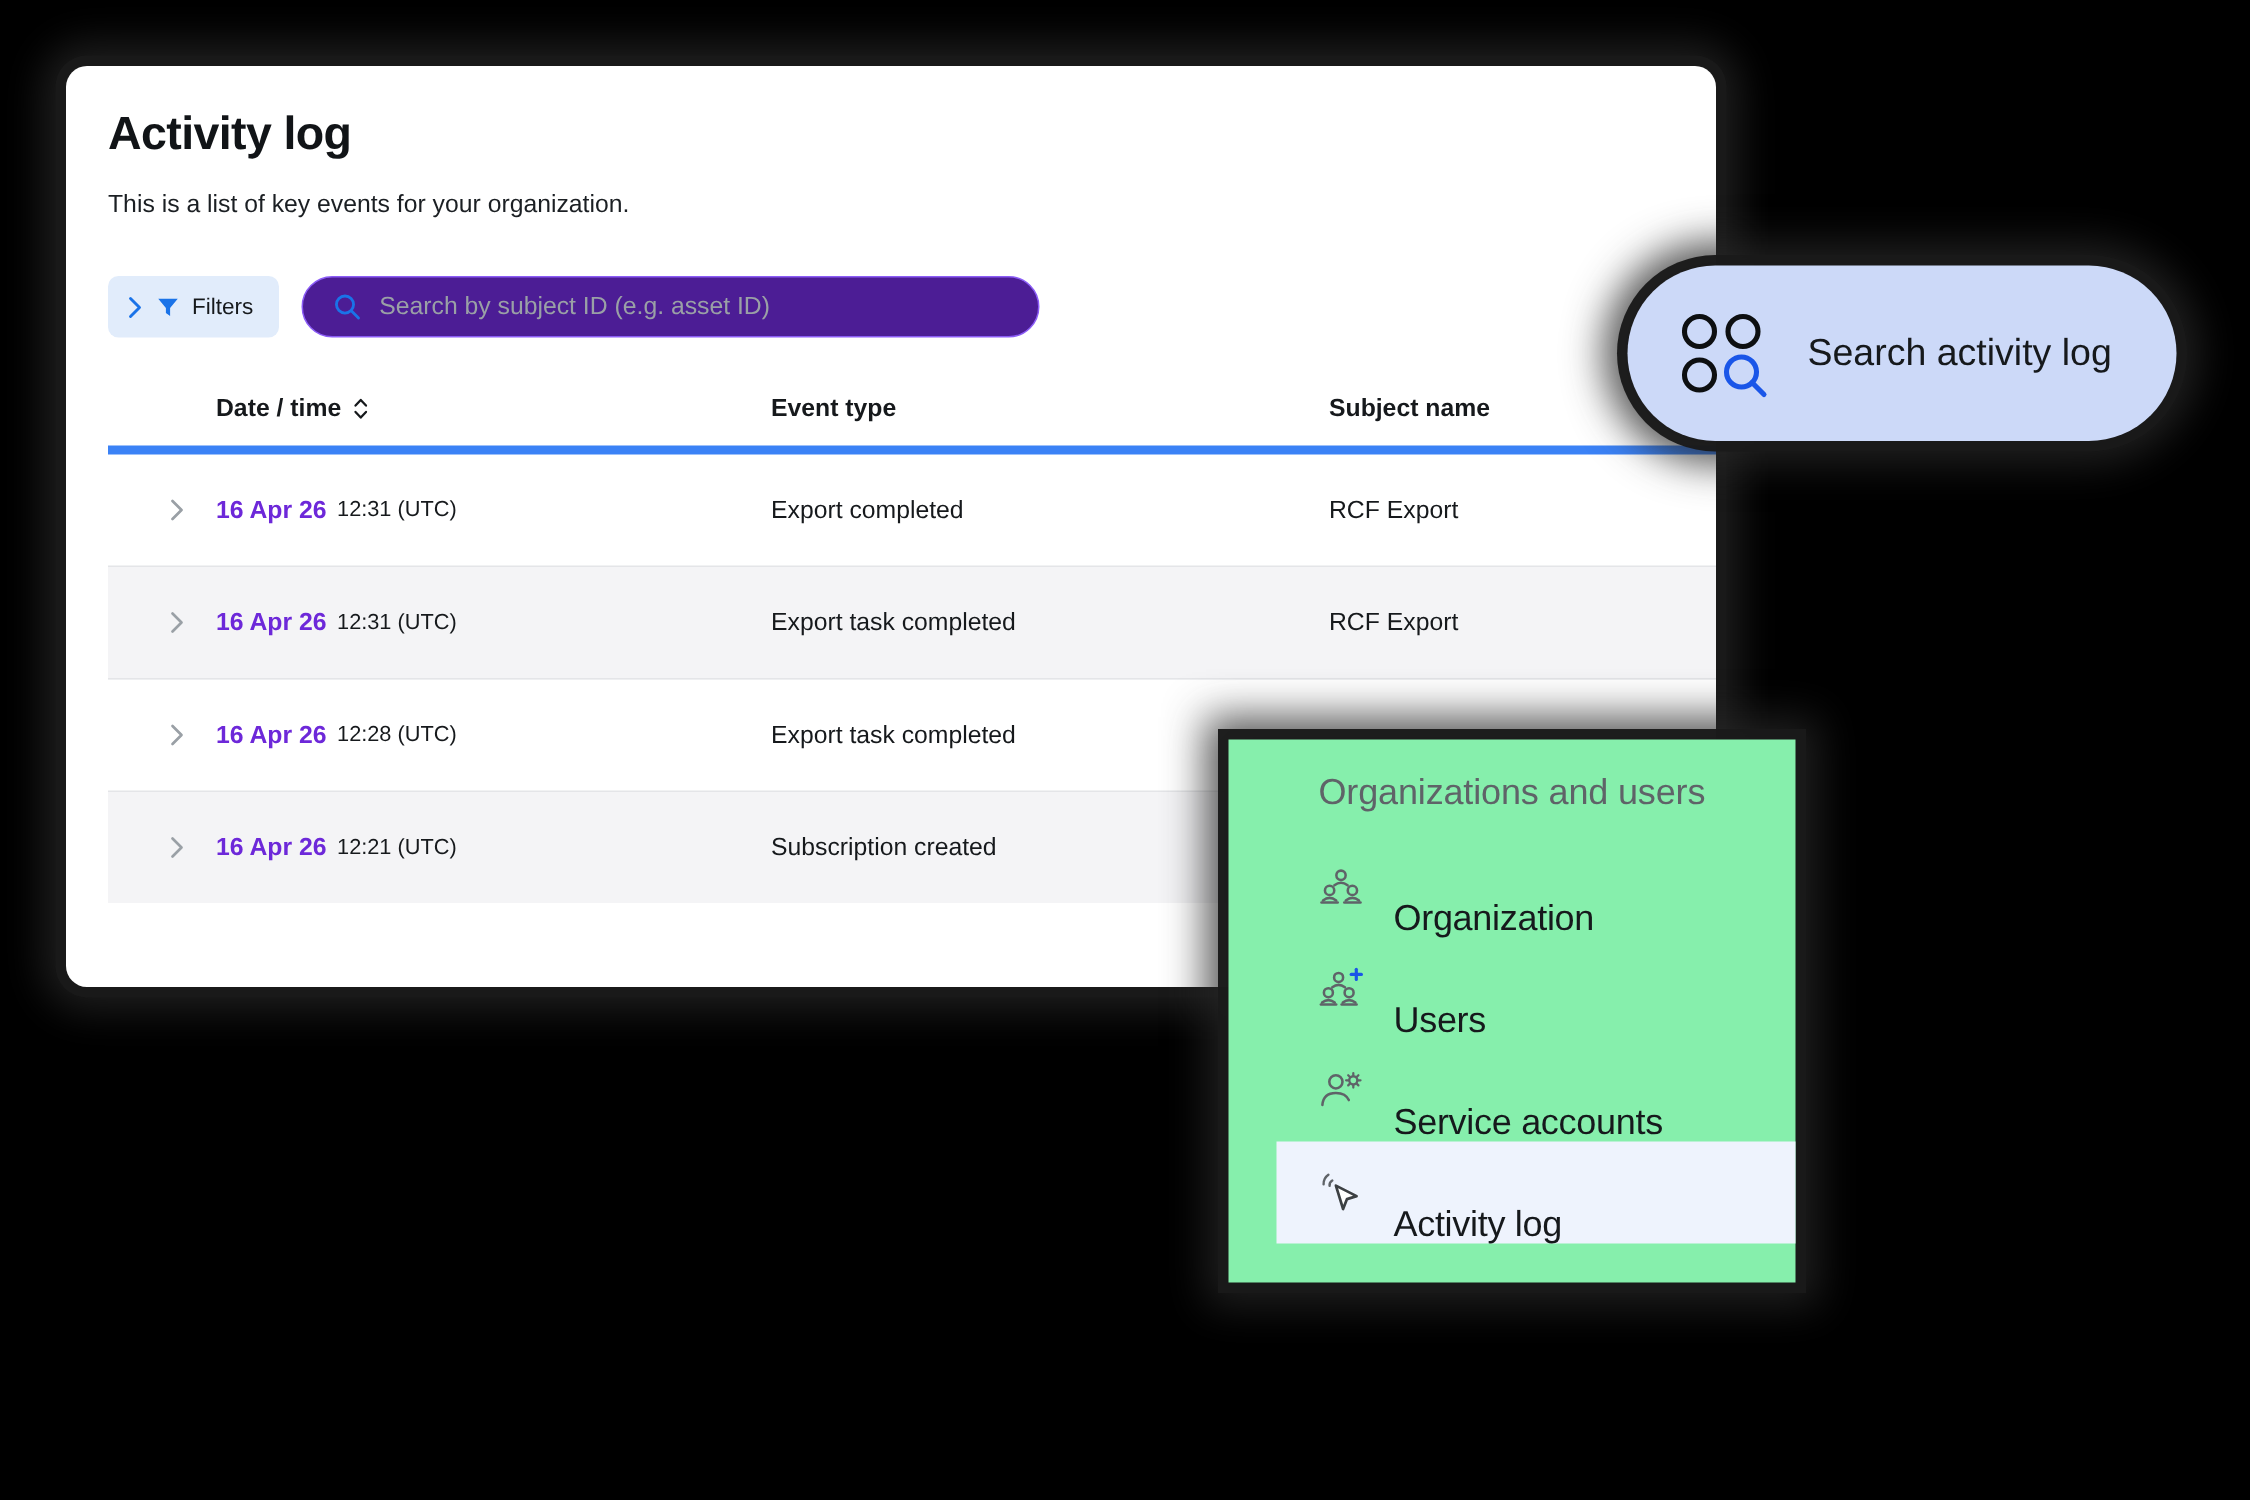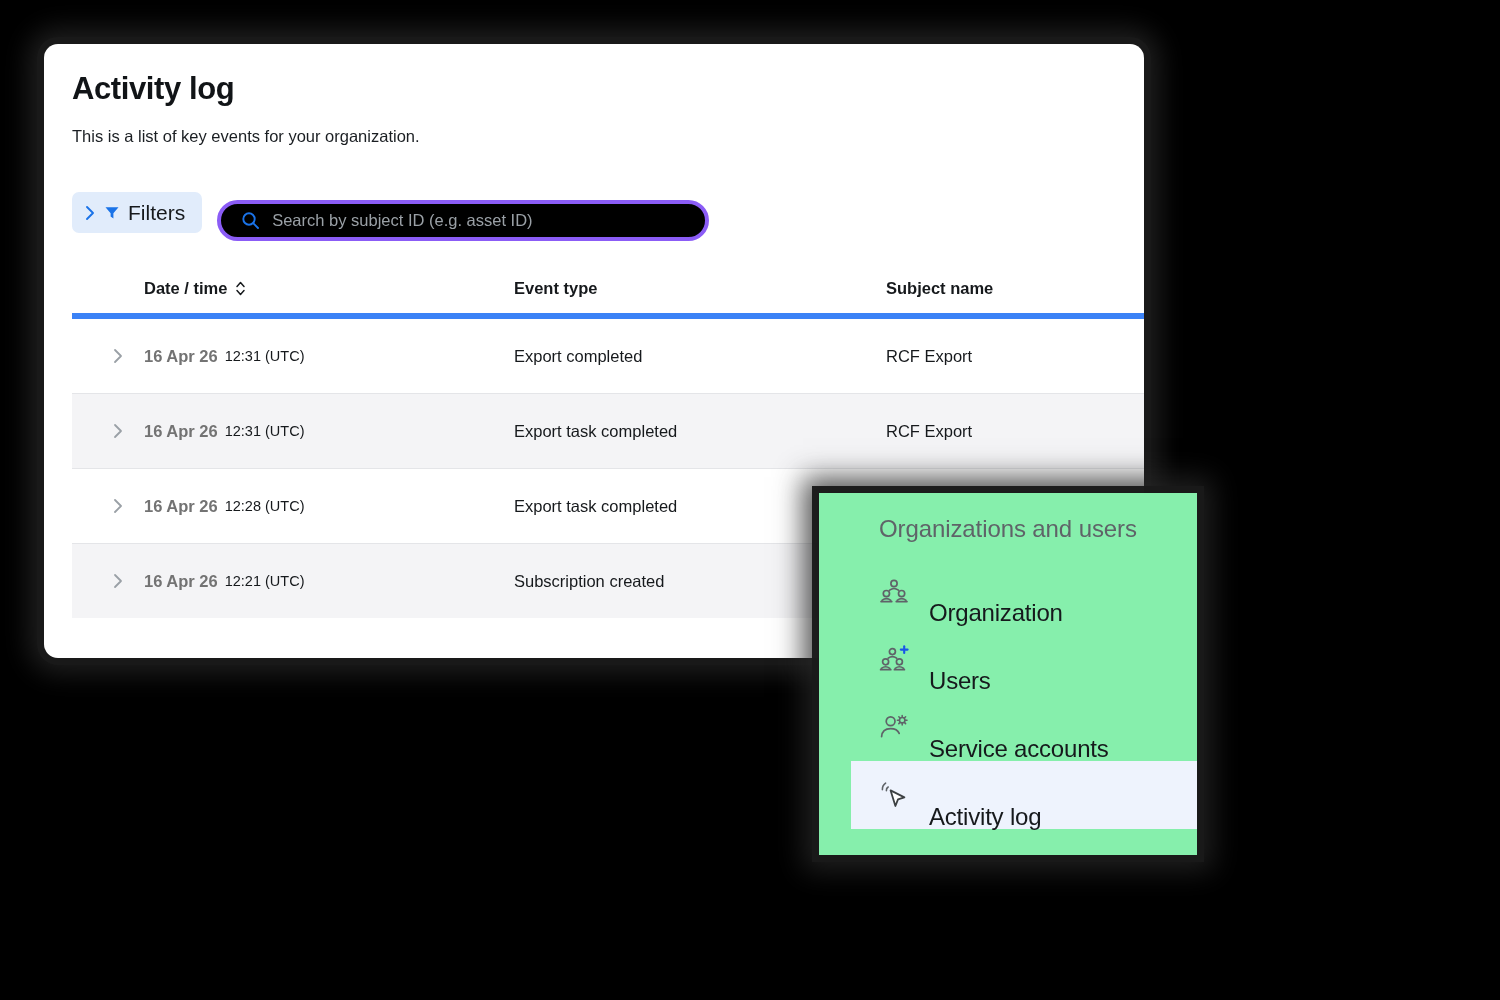--- a/index.html
+++ b/index.html
@@ -67,37 +67,36 @@
     align-items: center;
     gap: 8px;
     background: #e1ecfb;
     border: none;
     border-radius: 7px;
     height: 41px;
     padding: 0 17px 0 13px;
     cursor: pointer;
   }
   .filters-btn .lbl {
-    font-size: 21px;
+    font-size: 15px;
     color: #16191c;
     font-family: "Liberation Sans", sans-serif;
   }
 
   .search-box {
     position: relative;
     width: 492px;
     height: 41px;
-    border: 4px solid #8b5cf6;
+    border: 1px solid #8b5cf6;
     border-radius: 21px;
-    background: #000000;
+    background: #4c1d95;
     display: flex;
     align-items: center;
     padding-left: 20px;
     cursor: text;
-    margin-top: 16px;
   }
   .search-box .ph {
     margin-left: 12px;
     font-size: 16.5px;
     color: #9aa0a6;
     user-select: none;
   }
 
   
   .tbl {
@@ -140,21 +139,21 @@
   }
 
   .cell {
     display: flex;
     align-items: center;
     height: 74px;
     font-size: 16.5px;
     color: #16191c;
   }
   .cell.chev { justify-content: flex-end; padding-right: 20px; }
-  .date-main { font-weight: bold; color: #737373; }
+  .date-main { font-weight: bold; color: #6d28d9; }
   .date-time { margin-left: 7px; font-size: 14.5px; color: #16191c; }
 
   
   .search-pill {
     position: absolute;
     left: 1085px;
     top: 177px;
     width: 366px;
     height: 117px;
     background: #ccd9f8;
@@ -393,20 +392,32 @@
                   <span></span>
                 </div>
               </td>
             </tr>
           </tbody>
       </table>
 
     </div>
   </div>
 
+  <div class="search-pill">
+    <span>
+      <svg width="62" height="62" viewBox="0 0 62 62">
+        <circle cx="16" cy="16" r="10" fill="none" stroke="#0d0f11" stroke-width="3.4"></circle>
+        <circle cx="45" cy="16" r="10" fill="none" stroke="#0d0f11" stroke-width="3.4"></circle>
+        <circle cx="16" cy="45" r="10" fill="none" stroke="#0d0f11" stroke-width="3.4"></circle>
+        <circle cx="44" cy="43" r="10" fill="none" stroke="#1a56e8" stroke-width="3.4"></circle>
+        <line x1="51" y1="50" x2="59" y2="58" stroke="#1a56e8" stroke-width="3.4" stroke-linecap="round"></line>
+      </svg>
+    </span>
+    <span class="pill-label">Search activity log</span>
+  </div>
 
   <div class="menu">
     <div class="menu-title">Organizations and users</div>
     <div class="menu-list" id="menu-list">
         <div class="menu-item">
           <span class="menu-icon">
             <svg width="30" height="30" viewBox="0 0 30 30">
               <circle cx="15" cy="7.5" r="3.1" fill="none" stroke="#5f6368" stroke-width="1.7"></circle>
               <path d="M10.6 14.2 Q15 10.8 19.4 14.2" fill="none" stroke="#5f6368" stroke-width="1.7" stroke-linecap="round"></path>
               <circle cx="7.4" cy="17.6" r="3.1" fill="none" stroke="#5f6368" stroke-width="1.7"></circle>

